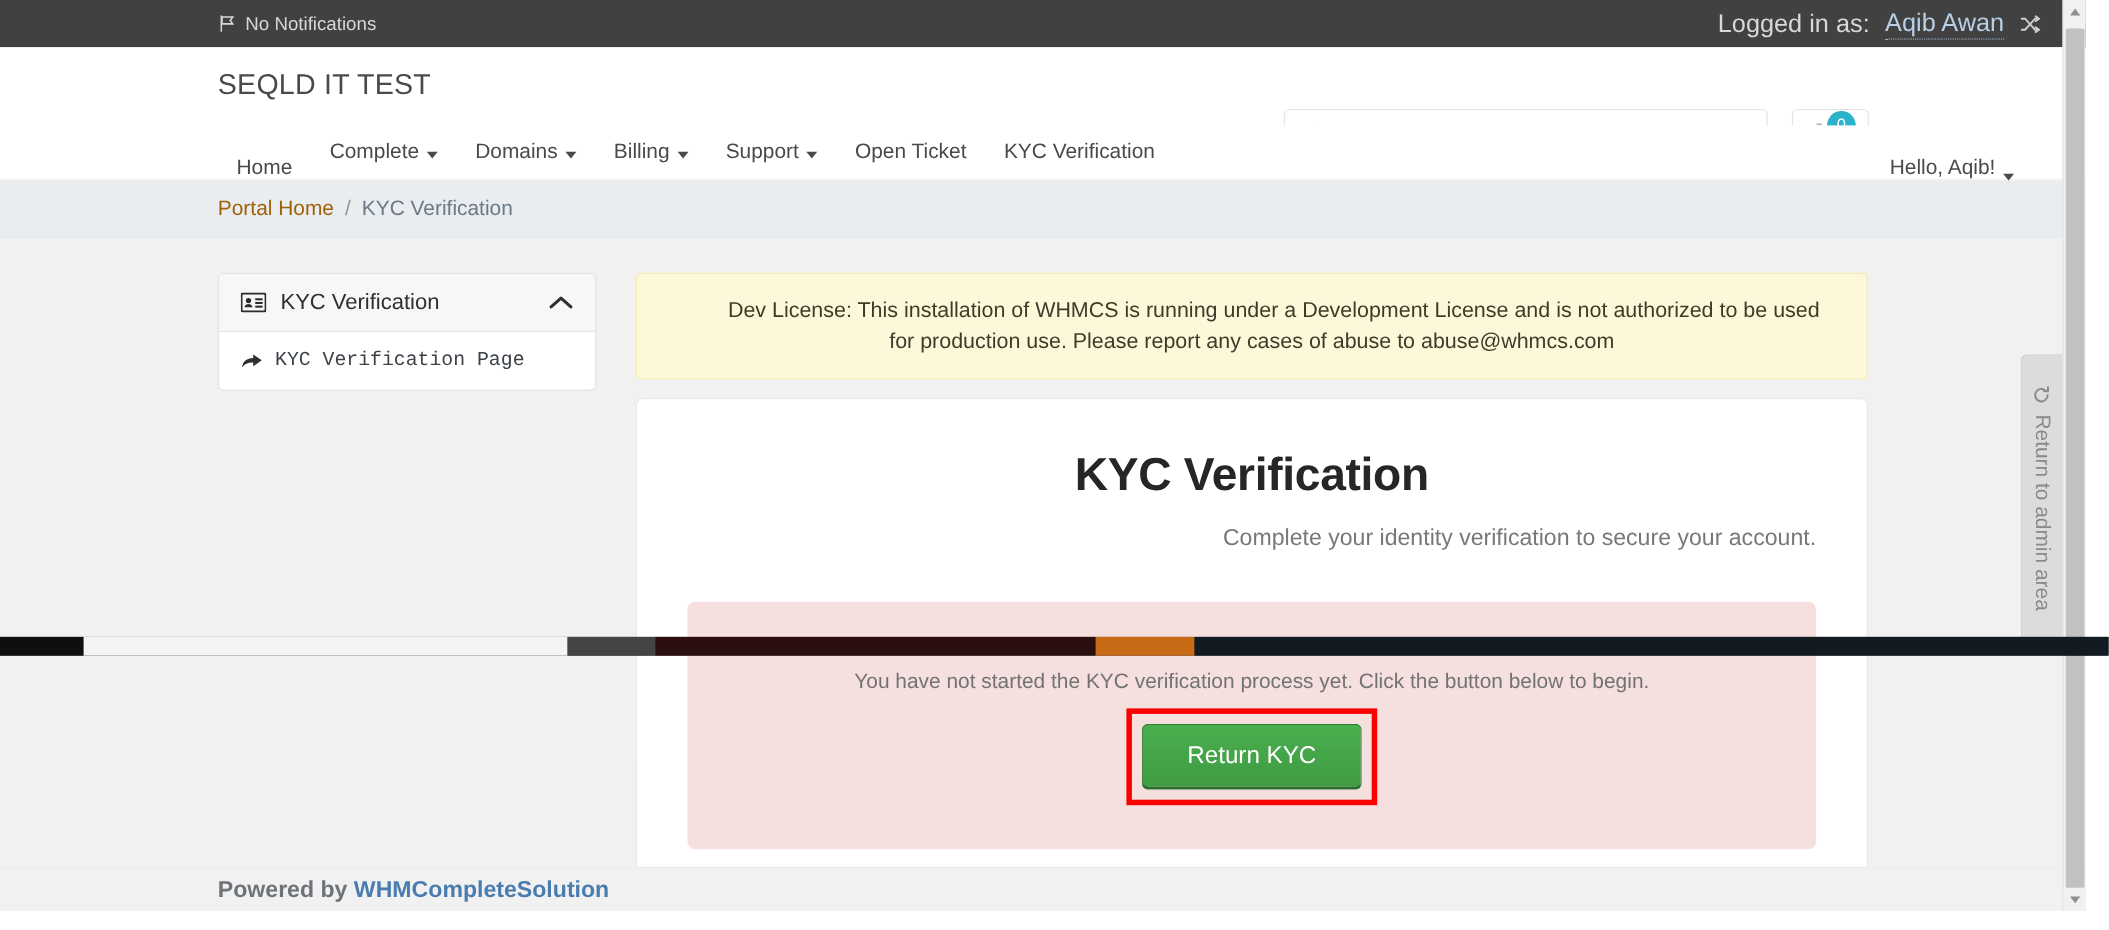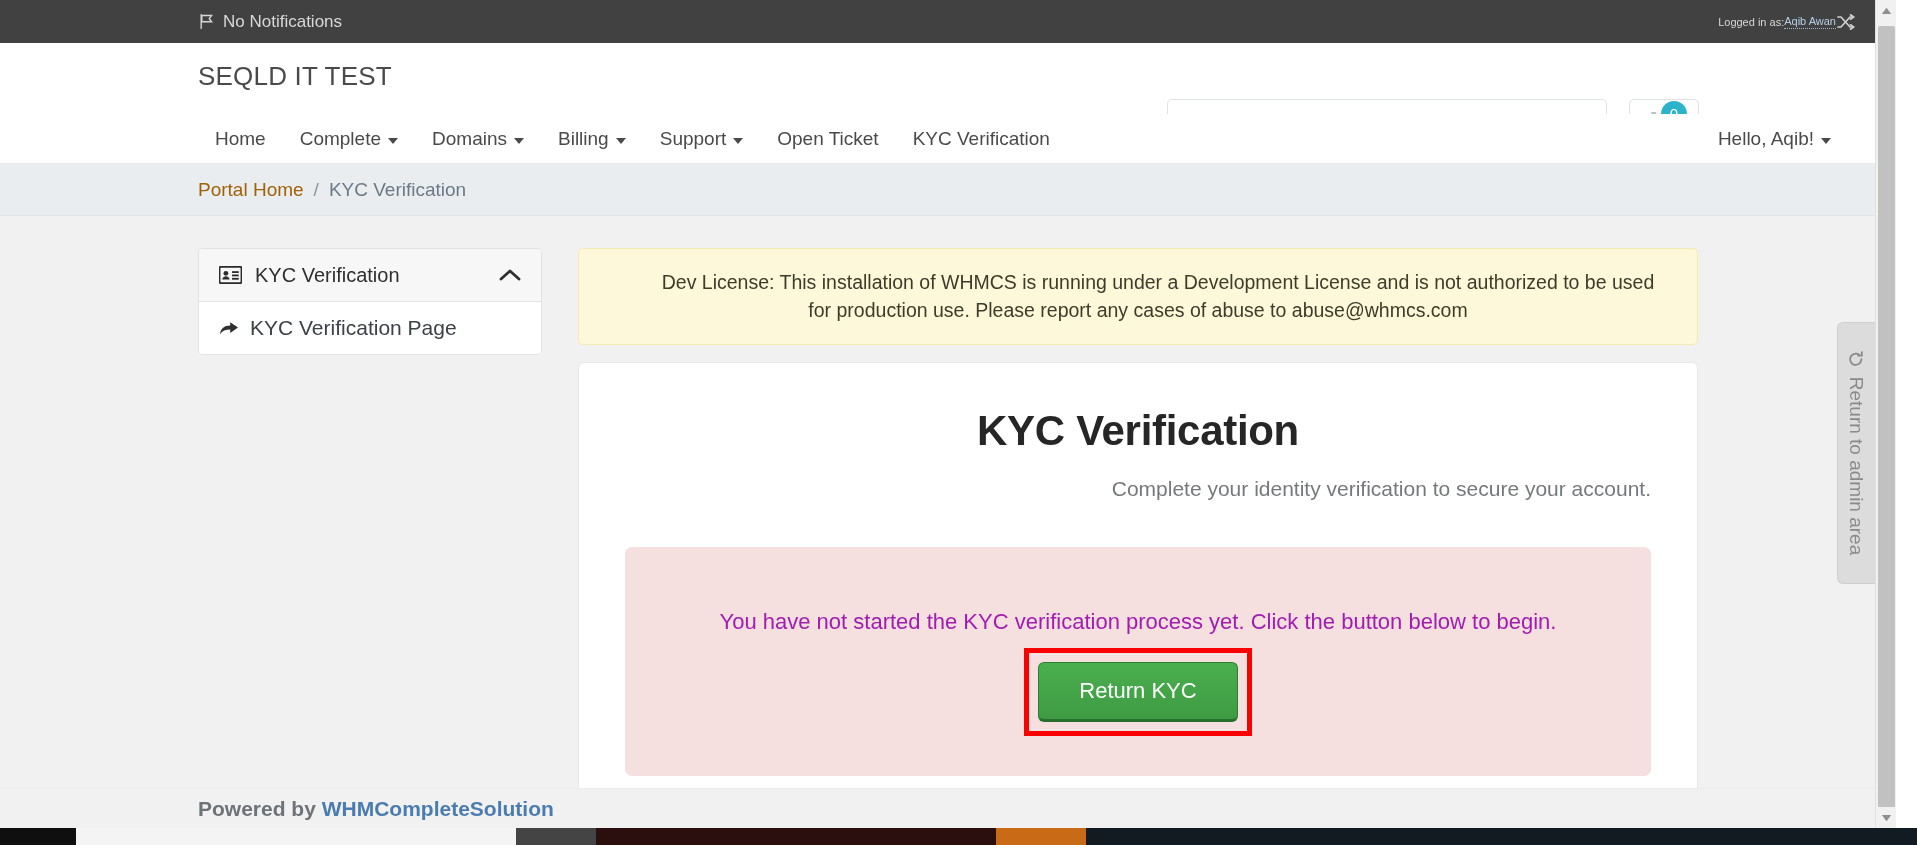--- a/index.html
+++ b/index.html
@@ -5,21 +5,21 @@
 <style>
   * { box-sizing: border-box; margin: 0; padding: 0; }
   html, body {
     width: 1917px; height: 845px;
     overflow: hidden;
     font-family: "Liberation Sans", sans-serif;
     background: #ffffff;
   }
   #viewport {
     position: relative;
-    width: 1917px; height: 845px;
+    width: 1917px; height: 596px;
     background: #ffffff;
   }
 
   
   #page {
     position: absolute;
     left: 0; top: 0;
     width: 1896px;
     height: 828px;
     overflow: hidden;
@@ -37,22 +37,22 @@
     position: relative;
   }
   .topbar-left {
     display: flex; align-items: center; gap: 8px;
     margin-left: 198px;
     color: #d8d8d8;
   }
   .topbar-right {
     position: absolute;
     right: 40px; top: 0; height: 43px;
-    display: flex; align-items: center; 
-    font-size: 11px;
+    display: flex; align-items: center; gap: 14px;
+    font-size: 23px;
   }
   .topbar-right .label { color: #d8d8d8; }
   .topbar-right .user {
     color: #b8cfe8;
     border-bottom: 1px dotted #9fb4ca;
     padding-bottom: 1px;
     cursor: pointer;
   }
   .flag-icon svg { display: block; }
   .random-icon svg { display: block; }
@@ -130,21 +130,21 @@
   }
   .nav-item {
     display: flex; align-items: center; gap: 7px;
     font-size: 19px;
     color: #4a4a4a;
     padding: 0 17px;
     height: 50px;
     cursor: pointer;
     white-space: nowrap;
   }
-  .nav-item:first-child { padding-left: 17px; }
+  .nav-item:first-child { padding-left: 17px; align-items: flex-end; }
   .caret {
     width: 0; height: 0;
     border-left: 5px solid transparent;
     border-right: 5px solid transparent;
     border-top: 6px solid #4a4a4a;
     display: inline-block;
     margin-top: 3px;
   }
   .nav-right {
     position: absolute;
@@ -197,21 +197,21 @@
   .sidebar-head .title { font-size: 20px; color: #2f2f2f; }
   .sidebar-head .chev { margin-left: auto; color: #2f2f2f; display: flex; }
   .sidebar-item {
     height: 52px;
     display: flex; align-items: center;
     padding: 0 20px;
     background: #ffffff;
     cursor: pointer;
   }
   .sidebar-item .share-icon { margin-right: 11px; display: flex; color: #2f2f2f; }
-  .sidebar-item .label { font-size: 21px; color: #3c4248; }
+  .sidebar-item .label { font-size: 18px; color: #3c4248; font-family: Liberation Mono, monospace; }
 
   
   .content {
     position: absolute;
     left: 578px; top: 32px;
     width: 1120px;
   }
   .alert-dev {
     background: #fcf8d9;
     border: 1px solid #f3eab2;
@@ -253,22 +253,22 @@
     text-align: center;
     position: relative;
   }
   .status-title {
     font-size: 29px;
     color: #b4413f;
     font-weight: 400;
   }
   .status-text {
     margin-top: 24px;
-    font-size: 22px;
-    color: #a21caf;
+    font-size: 19px;
+    color: #737373;
   }
   .btn-highlight {
     display: inline-block;
     margin-top: 13px;
     border: 5px solid #fb0000;
     padding: 9px;
     background: transparent;
   }
   .btn-start {
     display: inline-block;

